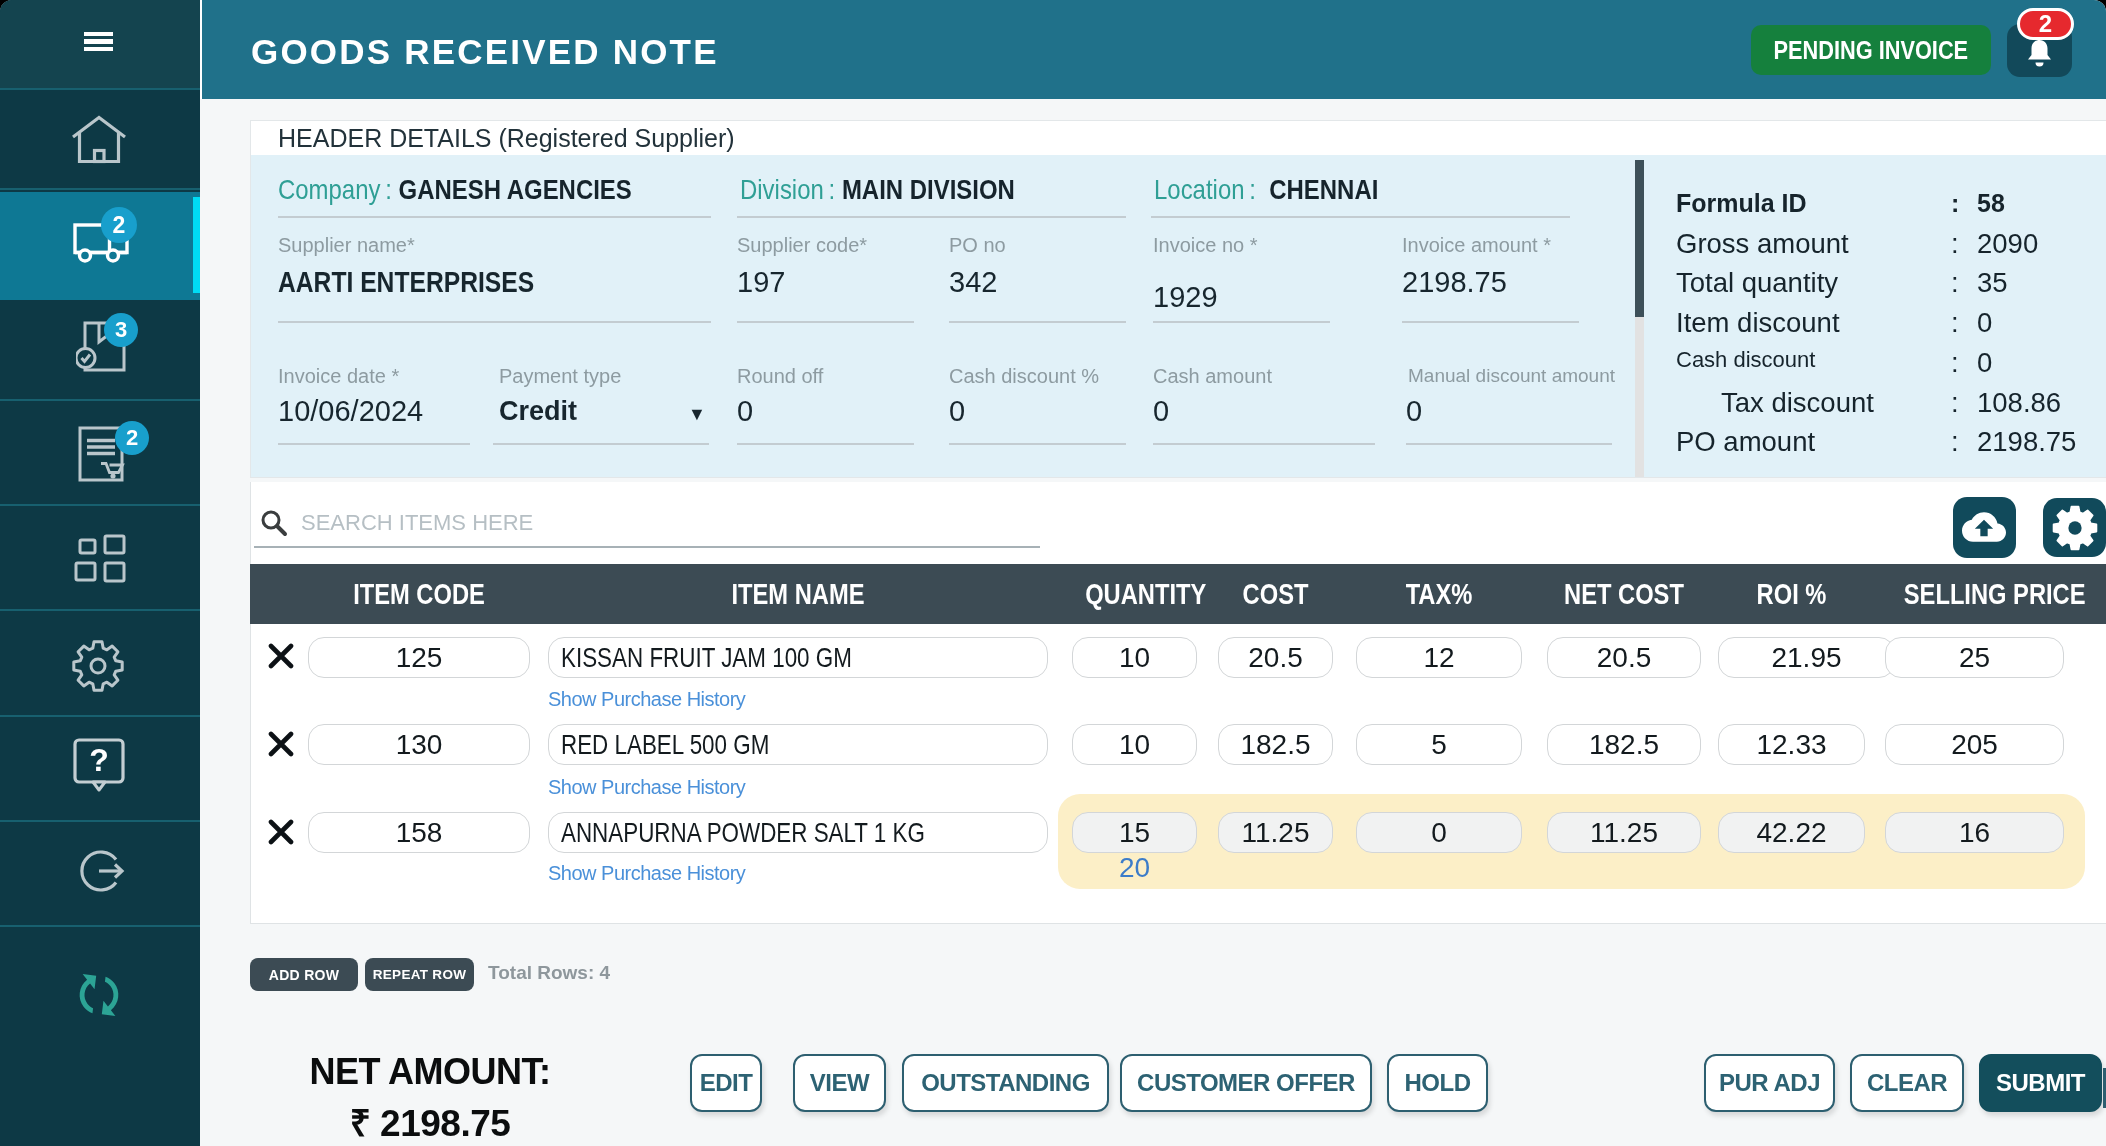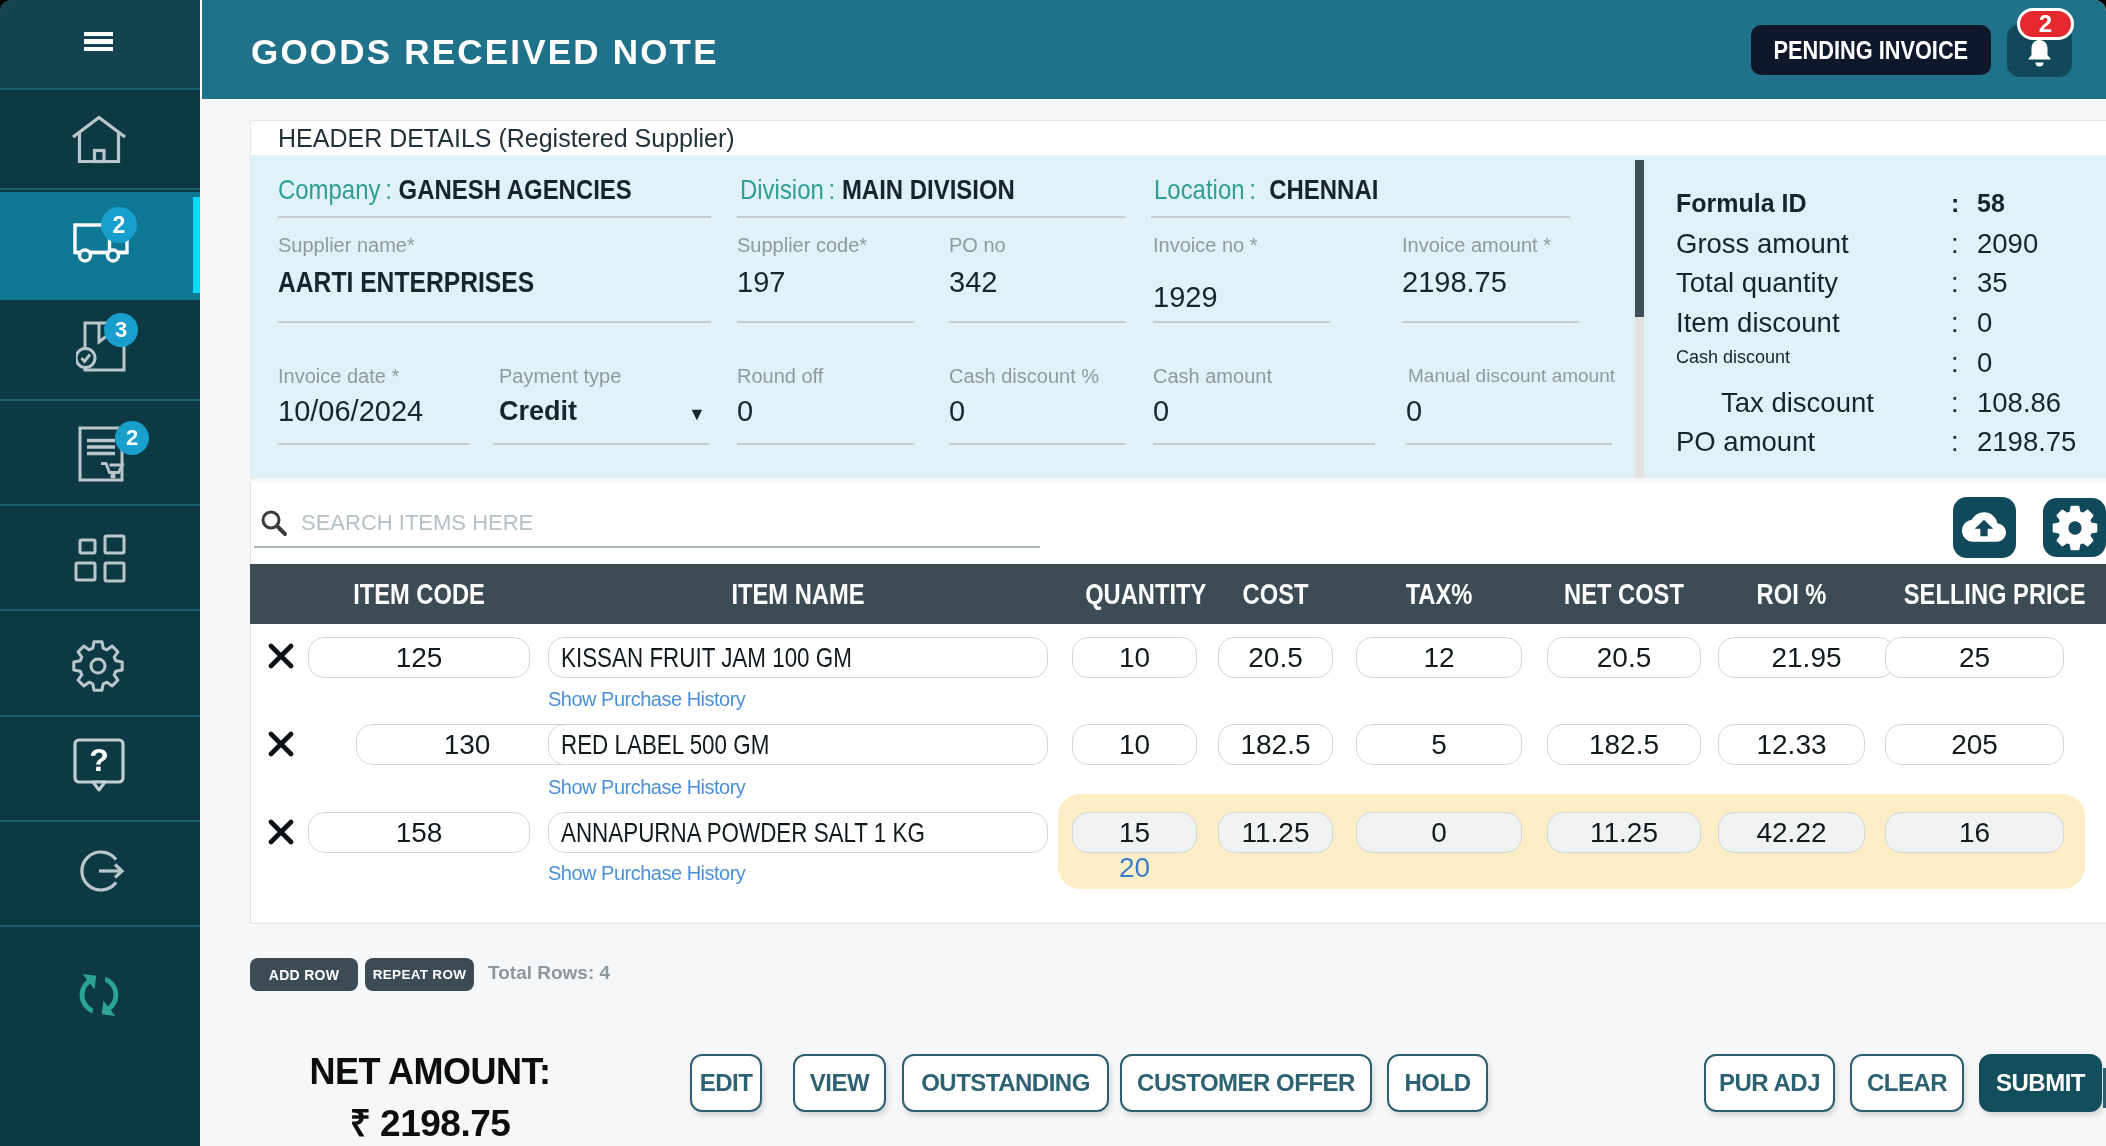--- a/index.html
+++ b/index.html
@@ -18,21 +18,21 @@
   .btn{top:1054px;height:58px;box-sizing:border-box;border:2px solid #2d5f70;border-radius:12px;background:#fff;color:#2d6273;font-size:24px;font-weight:600;display:flex;align-items:center;justify-content:center;box-shadow:2px 4px 5px rgba(0,0,0,.12);letter-spacing:-0.5px;white-space:nowrap;}
   .btnp{background:#134e5c;border-color:#134e5c;color:#fff;}
 </style>
 </head>
 <body>
 <div id="page">
   <div class="abs" id="content" style="left:200px;top:99px;right:0;bottom:0;background:#f5f7f8;"></div>
 
   <div class="abs" style="left:202px;top:0;width:1904px;height:99px;background:#20718a;"></div>
   <div class="abs" style="left:251px;top:32px;font-size:35px;letter-spacing:2.2px;font-weight:bold;color:#fff;">GOODS RECEIVED NOTE</div>
-  <div class="abs" style="left:1751px;top:25px;width:240px;height:50px;background:#0f172a;border-radius:10px;color:#fff;font-size:25px;font-weight:600;display:flex;align-items:center;justify-content:center;white-space:nowrap;">
+  <div class="abs" style="left:1751px;top:25px;width:240px;height:50px;background:#15803d;border-radius:10px;color:#fff;font-size:25px;font-weight:600;display:flex;align-items:center;justify-content:center;white-space:nowrap;">
       <span style="display:inline-block;transform:scaleX(.87);">PENDING INVOICE</span>
     </div>
   <div class="abs" style="left:2007px;top:24px;width:65px;height:53px;background:#12495a;border-radius:13px;"></div>
   <svg class="abs" style="left:2026px;top:39px;" width="27" height="30" viewBox="0 0 27 30">
     <path d="M13.5 1 C8.5 1 5.5 4.8 5.5 9.5 V16 L2 20.5 H25 L21.5 16 V9.5 C21.5 4.8 18.5 1 13.5 1 Z" fill="#fff"></path>
     <path d="M9.5 23.5 a4 4 0 0 0 8 0 Z" fill="#fff"></path>
   </svg>
   <div class="abs" style="left:2017px;top:8px;width:57px;height:32px;background:#e6292e;border:3px solid #fff;border-radius:18px;color:#fff;font-size:24px;font-weight:bold;display:flex;align-items:center;justify-content:center;box-sizing:border-box;">2</div>
 
   <div class="abs" id="sidebar" style="left:0;top:0;width:200px;height:1146px;background:#0d3945;"></div>
@@ -178,21 +178,21 @@
   <div class="abs" style="left:1977px;top:189px;font-size:25px;color:#16242c;font-weight:bold;">58</div>
   <div class="abs" style="left:1676px;top:228px;font-size:27.5px;color:#16242c;">Gross amount</div>
   <div class="abs" style="left:1951px;top:228px;font-size:27.5px;color:#16242c;">:</div>
   <div class="abs" style="left:1977px;top:228px;font-size:27.5px;color:#16242c;">2090</div>
   <div class="abs" style="left:1676px;top:267px;font-size:27.5px;color:#16242c;">Total quantity</div>
   <div class="abs" style="left:1951px;top:267px;font-size:27.5px;color:#16242c;">:</div>
   <div class="abs" style="left:1977px;top:267px;font-size:27.5px;color:#16242c;">35</div>
   <div class="abs" style="left:1676px;top:307px;font-size:27.5px;color:#16242c;">Item discount</div>
   <div class="abs" style="left:1951px;top:307px;font-size:27.5px;color:#16242c;">:</div>
   <div class="abs" style="left:1977px;top:307px;font-size:27.5px;color:#16242c;">0</div>
-  <div class="abs" style="left:1676px;top:347px;font-size:18px;color:#16242c;">Cash discount</div>
+  <div class="abs" style="left:1676px;top:347px;font-size:22px;color:#16242c;">Cash discount</div>
   <div class="abs" style="left:1951px;top:347px;font-size:27.5px;color:#16242c;">:</div>
   <div class="abs" style="left:1977px;top:347px;font-size:27.5px;color:#16242c;">0</div>
   <div class="abs" style="left:1676px;top:387px;font-size:27.5px;color:#16242c;margin-left:45px;">Tax discount</div>
   <div class="abs" style="left:1951px;top:387px;font-size:27.5px;color:#16242c;">:</div>
   <div class="abs" style="left:1977px;top:387px;font-size:27.5px;color:#16242c;">108.86</div>
   <div class="abs" style="left:1676px;top:426px;font-size:27.5px;color:#16242c;">PO amount</div>
   <div class="abs" style="left:1951px;top:426px;font-size:27.5px;color:#16242c;">:</div>
   <div class="abs" style="left:1977px;top:426px;font-size:27.5px;color:#16242c;">2198.75</div>
 
   <div class="abs" style="left:250px;top:482px;width:1856px;height:442px;background:#fff;border-left:1px solid #dfe3e5;border-bottom:1px solid #dfe3e5;box-sizing:border-box;"></div>
@@ -235,21 +235,21 @@
   <div class="abs inp" style="left:1218px;top:637px;width:115px;">20.5</div>
   <div class="abs inp" style="left:1356px;top:637px;width:166px;">12</div>
   <div class="abs inp" style="left:1547px;top:637px;width:154px;">20.5</div>
   <div class="abs inp" style="left:1718px;top:637px;width:177px;">21.95</div>
   <div class="abs inp" style="left:1885px;top:637px;width:179px;">25</div>
   <div class="abs lnk" style="left:548px;top:688px;">Show Purchase History</div>
 
   <svg class="abs xicon" style="left:268px;top:731px;">
       <path d="M3 3 L23 23 M23 3 L3 23"></path>
     </svg>
-  <div class="abs inp" style="left:308px;top:724px;width:222px;margin-left:48px;">130</div>
+  <div class="abs inp" style="left:308px;top:724px;width:222px;">130</div>
   <div class="abs inp inpl" style="left:548px;top:724px;width:500px;">
       <span>RED LABEL 500 GM</span>
     </div>
   <div class="abs inp" style="left:1072px;top:724px;width:125px;">10</div>
   <div class="abs inp" style="left:1218px;top:724px;width:115px;">182.5</div>
   <div class="abs inp" style="left:1356px;top:724px;width:166px;">5</div>
   <div class="abs inp" style="left:1547px;top:724px;width:154px;">182.5</div>
   <div class="abs inp" style="left:1718px;top:724px;width:147px;">12.33</div>
   <div class="abs inp" style="left:1885px;top:724px;width:179px;">205</div>
   <div class="abs lnk" style="left:548px;top:776px;">Show Purchase History</div>

